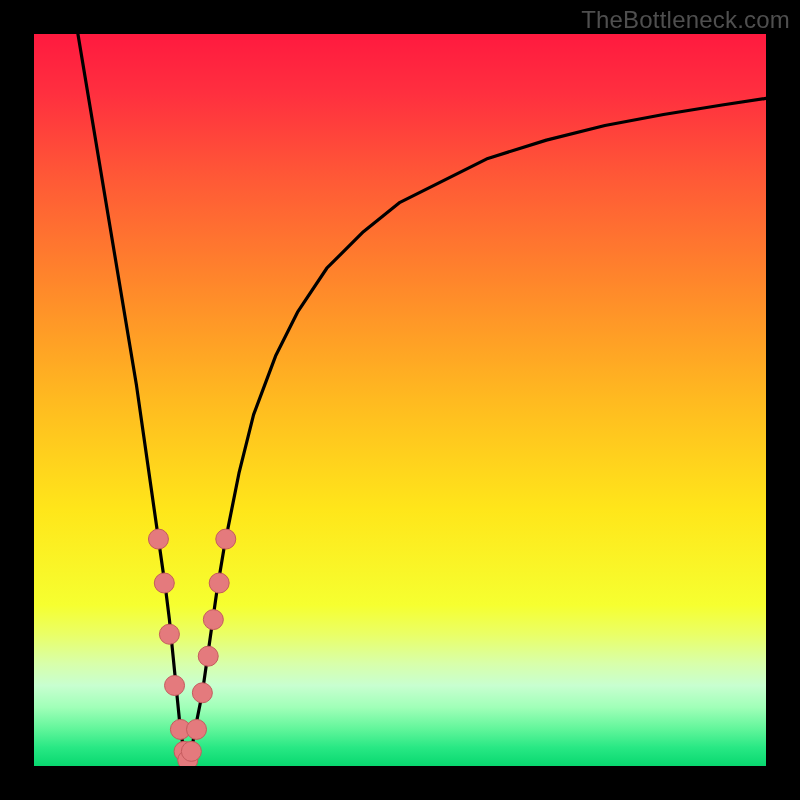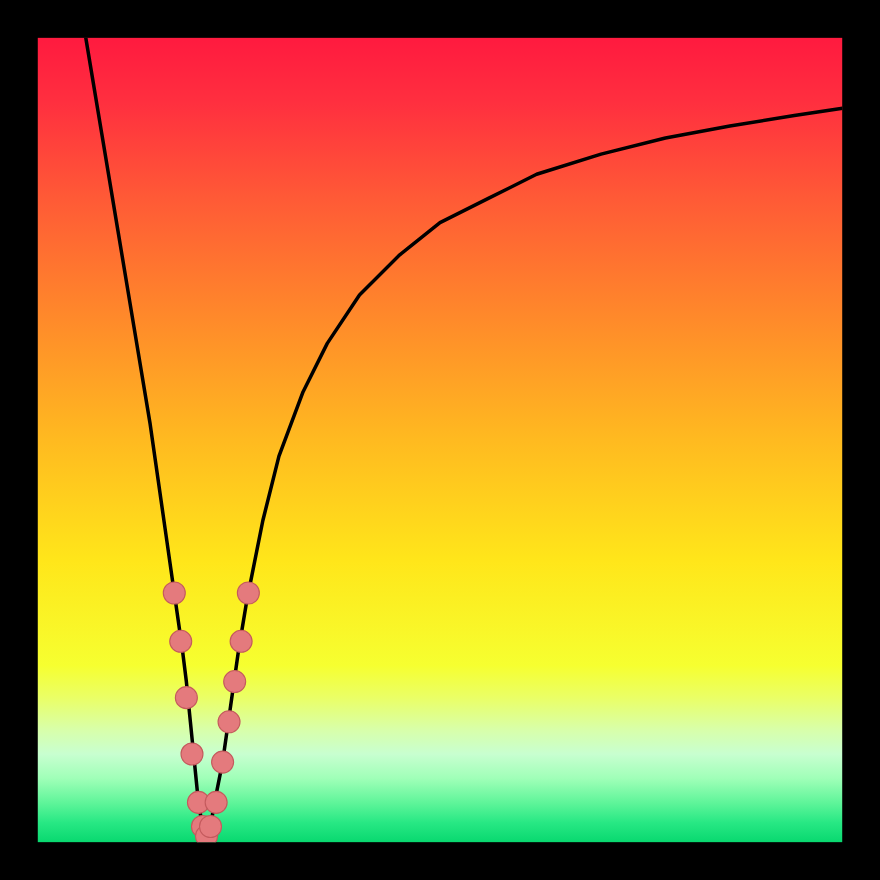--- a/index.html
+++ b/index.html
@@ -81,13 +81,14 @@
           <circle cx="157.38" cy="717.36" r="10" fill="#e47a7d" stroke="#c45a5d" stroke-width="1"></circle>
           <circle cx="162.50" cy="695.40" r="10" fill="#e47a7d" stroke="#c45a5d" stroke-width="1"></circle>
           <circle cx="168.36" cy="658.80" r="10" fill="#e47a7d" stroke="#c45a5d" stroke-width="1"></circle>
           <circle cx="174.22" cy="622.20" r="10" fill="#e47a7d" stroke="#c45a5d" stroke-width="1"></circle>
           <circle cx="179.34" cy="585.60" r="10" fill="#e47a7d" stroke="#c45a5d" stroke-width="1"></circle>
           <circle cx="185.20" cy="549.00" r="10" fill="#e47a7d" stroke="#c45a5d" stroke-width="1"></circle>
           <circle cx="191.78" cy="505.08" r="10" fill="#e47a7d" stroke="#c45a5d" stroke-width="1"></circle>
         </g>
     </svg>
   </div>
+  <div class="watermark">TheBottleneck.com</div>
 </div>
 
 </body></html>

